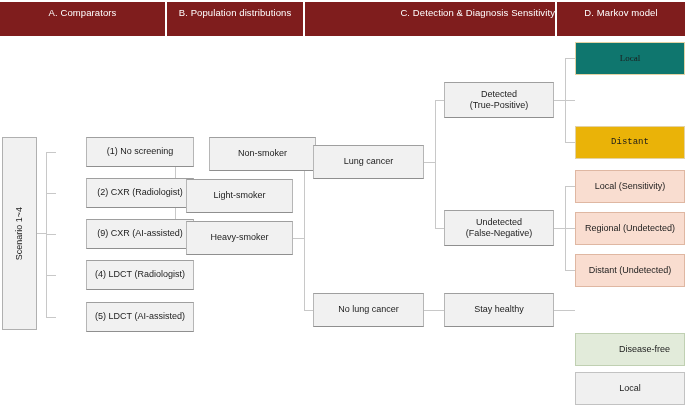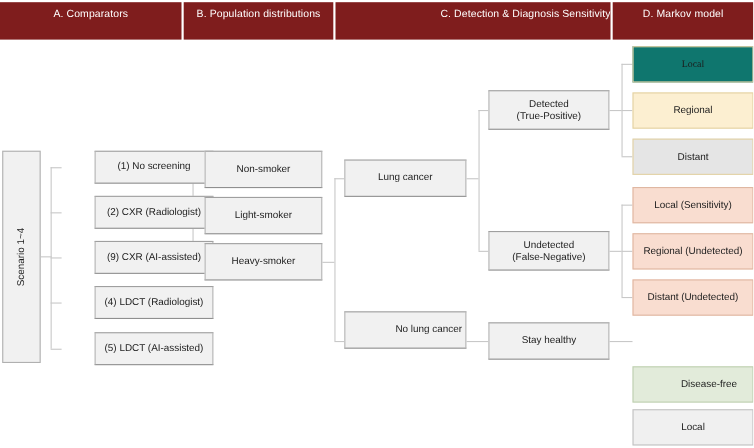--- a/index.html
+++ b/index.html
@@ -163,34 +163,34 @@
   <div class="node shaded colA" style="top:219px;">
     <span>(9) CXR (AI-assisted)</span>
   </div>
   <div class="node shaded colA" style="top:260px;">
     <span>(4) LDCT (Radiologist)</span>
   </div>
   <div class="node shaded colA" style="top:302px;">
     <span>(5) LDCT (AI-assisted)</span>
   </div>
 
-  <div class="node shaded colB" style="top:137px;">
+  <div class="node shaded colB" style="top:137px;margin-left:23px;">
     <span>Non-smoker</span>
   </div>
   <div class="node shaded colB" style="top:179px;">
     <span>Light-smoker</span>
   </div>
   <div class="node shaded colB" style="top:221px;">
     <span>Heavy-smoker</span>
   </div>
 
   <div class="node shaded colC1" style="top:145px;">
     <span>Lung cancer</span>
   </div>
-  <div class="node shaded colC1" style="top:283px;justify-content:flex-end;">
+  <div class="node shaded colC1" style="top:293px;">
     <span>No lung cancer</span>
   </div>
 
   <div class="node shaded colC2" style="top:82px;">
     <span>
       <span class="lbl">Detected</span>
       <span class="lbl2">(True-Positive)</span>
     </span>
   </div>
   <div class="node shaded colC2" style="top:210px;">
@@ -199,24 +199,21 @@
       <span class="lbl2">(False-Negative)</span>
     </span>
   </div>
   <div class="node shaded colC2" style="top:293px; height:34px;">
     <span class="lbl">Stay healthy</span>
   </div>
 
   <div class="node colD d-yellow" style="top: 42px; background: #0f766e; font-family: Liberation Serif, serif;">
     <span>Local</span>
   </div>
-  <div class="node colD d-yellow" style="top: 84px; background: rgb(252, 239, 209);">
-    <span>Regional</span>
-  </div>
-  <div class="node colD d-yellow" style="top: 126px; background: #e5e5e5;">
+  <div class="node colD d-yellow" style="top: 126px; background: #eab308; font-family: Liberation Mono, monospace;">
     <span>Distant</span>
   </div>
   <div class="node colD d-pink" style="top: 170px; background: rgb(249, 221, 208);">
     <span>Local (Sensitivity)</span>
   </div>
   <div class="node colD d-pink" style="top: 212px; background: rgb(249, 221, 208);">
     <span>Regional (Undetected)</span>
   </div>
   <div class="node colD d-pink" style="top: 254px; background: rgb(249, 221, 208);">
     <span>Distant (Undetected)</span>

